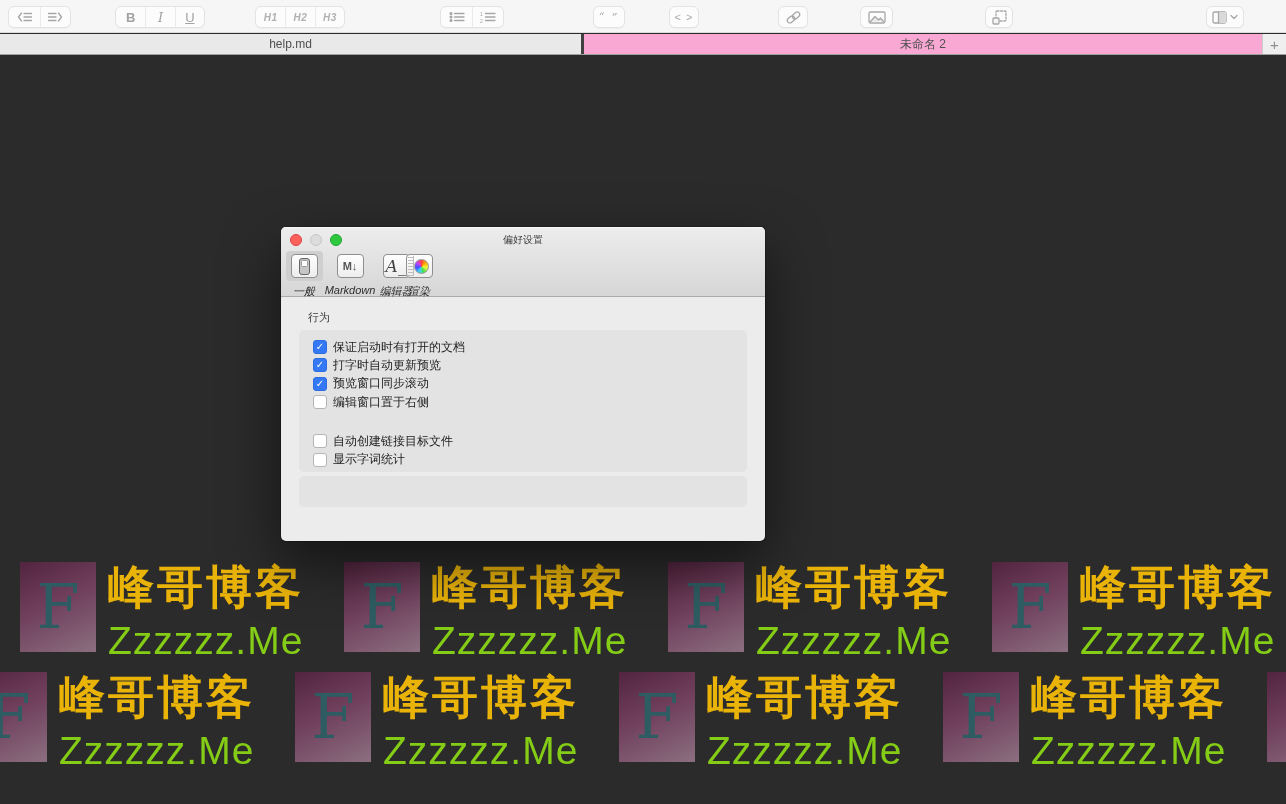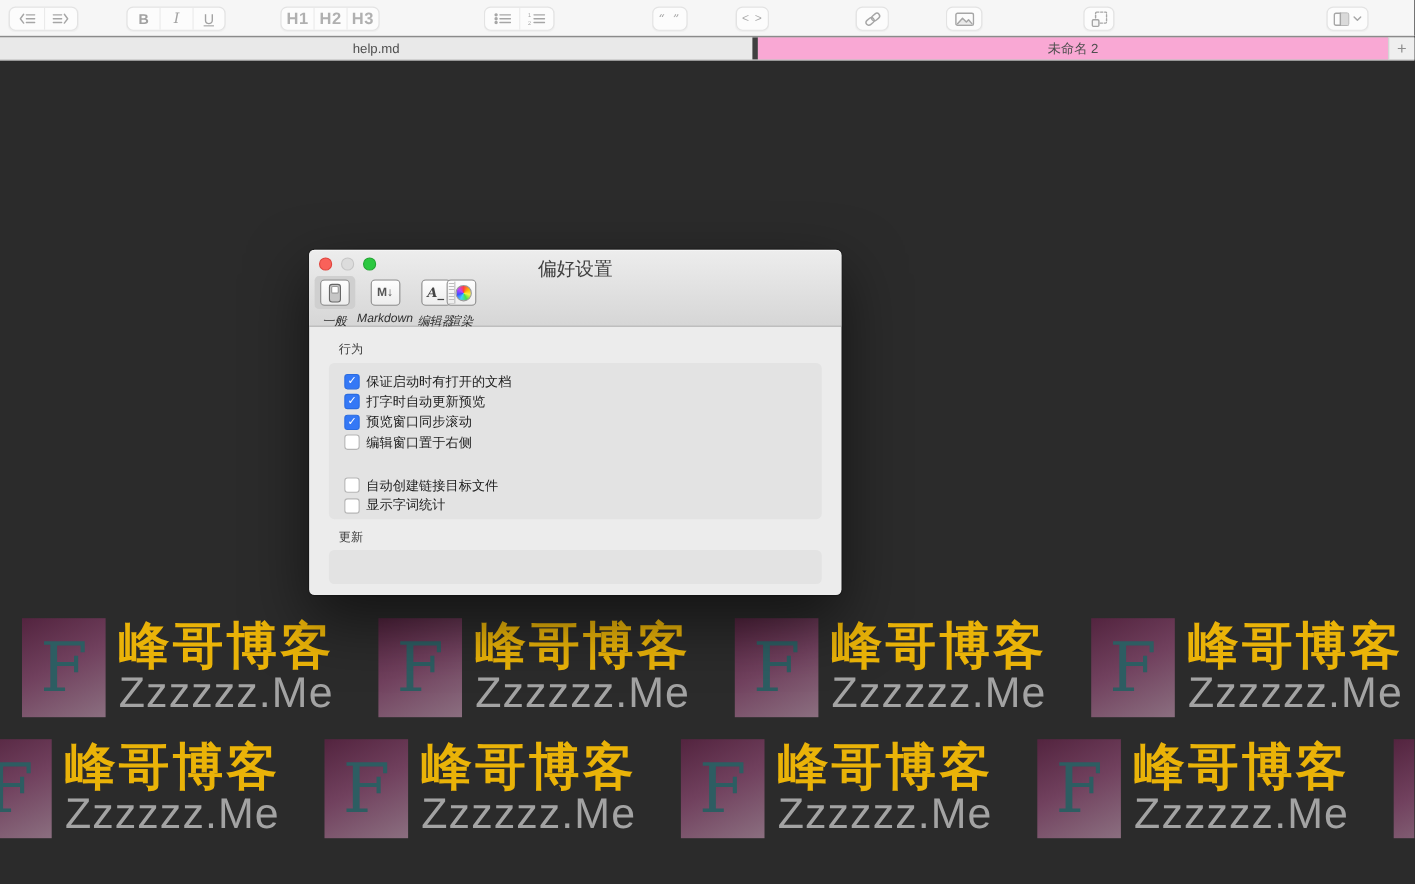--- a/index.html
+++ b/index.html
@@ -20,32 +20,32 @@
   }
   .seg { padding:0; }
   .seg .cell {
     width:30px; height:100%; display:flex; align-items:center; justify-content:center;
     border-left:1px solid #eaeaea; color:#a2a2a2;
   }
   .seg .cell:first-child { border-left:none; }
   .glyph-b { font-weight:bold; font-size:13px; }
   .glyph-i { font-family:"DejaVu Serif",serif; font-style:italic; font-size:13px; }
   .glyph-u { text-decoration:underline; font-size:13px; }
-  .glyph-h { font-size:15px; font-weight:bold; color:#b0b0b0; letter-spacing:.5px; }
+  .glyph-h { font-size:10px; font-weight:bold; color:#b0b0b0; letter-spacing:.5px;font-style:italic; }
   .glyph-quote { font-family:"DejaVu Serif",serif; font-style:italic; font-size:11px; letter-spacing:2px; color:#aaa; }
   .glyph-code { font-size:11px; letter-spacing:1px; color:#a8a8a8; }
   .icon-svg { stroke:#a6a6a6; fill:none; stroke-width:1.3; stroke-linecap:round; stroke-linejoin:round; }
 
   
   .tabbar {
     position:absolute; left:0; top:34px; width:1286px; height:21px;
     display:flex; border-bottom:1px solid #9f9f9f; background:#f4f4f4;
   }
   .tab { display:flex; align-items:center; justify-content:center; font-size:12px; color:#4f4f4f; }
-  .tab-1 { width:689px; background:#e9e9e9; border-right:5px solid #404040; }
+  .tab-1 { width:584px; background:#e9e9e9; border-right:3px solid #404040; }
   .tab-2 { flex:1; background:#f9a8d4; }
   .newtab {
     width:24px; background:#efefef; border-left:1px solid #cccccc;
     display:flex; align-items:center; justify-content:center;
     color:#8d8d8d; font-size:15px; font-weight:300;
   }
 
   
   .stage { position:absolute; left:0; top:56px; width:1286px; height:748px; background:#2b2b2b; overflow:hidden; }
 
@@ -55,55 +55,55 @@
   .wm-row-2 { left:-29px; top:616px; }  
   .wm { width:324px; height:92px; display:flex; flex-shrink:0; }
   .wm-logo {
     width:76px; height:90px; flex-shrink:0;
     background:linear-gradient(155deg,#53243f 0%,#71415e 48%,#8b6f80 100%);
     display:flex; align-items:center; justify-content:center;
   }
   .wm-letter { font-family:"DejaVu Serif","Liberation Serif",serif; font-size:62px; color:#2d5d62; line-height:1; }
   .wm-text { margin-left:12px; padding-top:2px; }
   .wm-title { font-size:46px; font-weight:bold; color:#eab308; letter-spacing:3px; line-height:1.0; white-space:nowrap; }
-  .wm-sub { font-size:39px; color:#a3a3a3; line-height:1.05; margin-top:1px; letter-spacing:1px; white-space:nowrap; }
+  .wm-sub { font-size:39px; color:#84cc16; line-height:1.05; margin-top:11px; letter-spacing:1px; white-space:nowrap; }
 
   
   .dialog {
     position:absolute; left:281px; top:227px; width:484px; height:314px;
     border-radius:5px; background:#ececec;
     box-shadow:0 22px 55px rgba(0,0,0,.55), 0 0 0 1px rgba(0,0,0,.22);
     overflow:hidden;
   }
   .dlg-header {
     position:relative; height:70px;
     background:linear-gradient(#ededed,#d6d6d6);
     border-bottom:1px solid #ababab;
     box-shadow:inset 0 1px 0 rgba(255,255,255,.6);
   }
-  .dlg-title { text-align:center; font-size:17px; color:#404040; padding-top:6px; }
+  .dlg-title { text-align:center; font-size:10px; color:#404040; padding-top:6px; }
   .lights { position:absolute; left:9px; top:7px; display:flex; gap:8px; }
   .light { width:12px; height:12px; border-radius:50%; }
   .light-red   { background:#f9615a; border:1px solid #e0443c; }
   .light-gray  { background:#dcdcdc; border:1px solid #c6c6c6; }
   .light-green { background:#2bc840; border:1px solid #22a532; }
 
   .dlg-toolbar-item { position:absolute; top:24px; display:flex; flex-direction:column; align-items:center; }
   .dlg-toolbar-item .label { font-size:11px; color:#2e2e2e; margin-top:3px; white-space:nowrap;font-style:italic; }
   .iconwrap { padding:3px 5px; border-radius:4px; }
   .iconwrap.selected { background:#cfcfcf; }
   .mini-box {
     width:27px; height:24px; border:1px solid #8f8f8f; border-radius:4px;
     background:linear-gradient(#fefefe,#ededed);
     display:flex; align-items:center; justify-content:center;
     font-size:11px; font-weight:bold; color:#555; position:relative;
   }
   .switch-pill { width:11px; height:17px; border:1px solid #666; border-radius:3px; background:#c6c6c6; position:relative; }
   .switch-knob { position:absolute; left:1px; top:1px; width:7px; height:7px; background:#fff; border:1px solid #9a9a9a; border-radius:1.5px; }
-  .editor-glyph { font-family:"DejaVu Serif",serif; font-style:italic; font-size:12px; font-weight:bold; color:#444; }
+  .editor-glyph { font-family:"DejaVu Serif",serif; font-style:italic; font-size:17px; font-weight:normal; color:#444; }
   .render-box::before {
     content:""; position:absolute; left:1px; top:1px; bottom:1px; width:5px;
     background:repeating-linear-gradient(0deg,#bdbdbd 0 1px,transparent 1px 3px);
     border-right:1px solid #bbb;
   }
   .color-wheel {
     width:15px; height:15px; border-radius:50%; margin-left:4px;
     background:conic-gradient(#ff4040,#ffb000,#f4f440,#46e246,#40cfff,#4050ff,#c040ff,#ff4040);
     border:1px solid #999;
   }
@@ -407,16 +407,15 @@
         <span class="cb"></span>
         <span class="cblabel">自动创建链接目标文件</span>
       </div>
       <div class="cbrow">
         <span class="cb"></span>
         <span class="cblabel">显示字词统计</span>
       </div>
 
     </div>
 
-    <div class="group-label gl-2">更新</div>
     <div class="groupbox gb-2"></div>
   </div>
 </div>
 
 </body></html>

